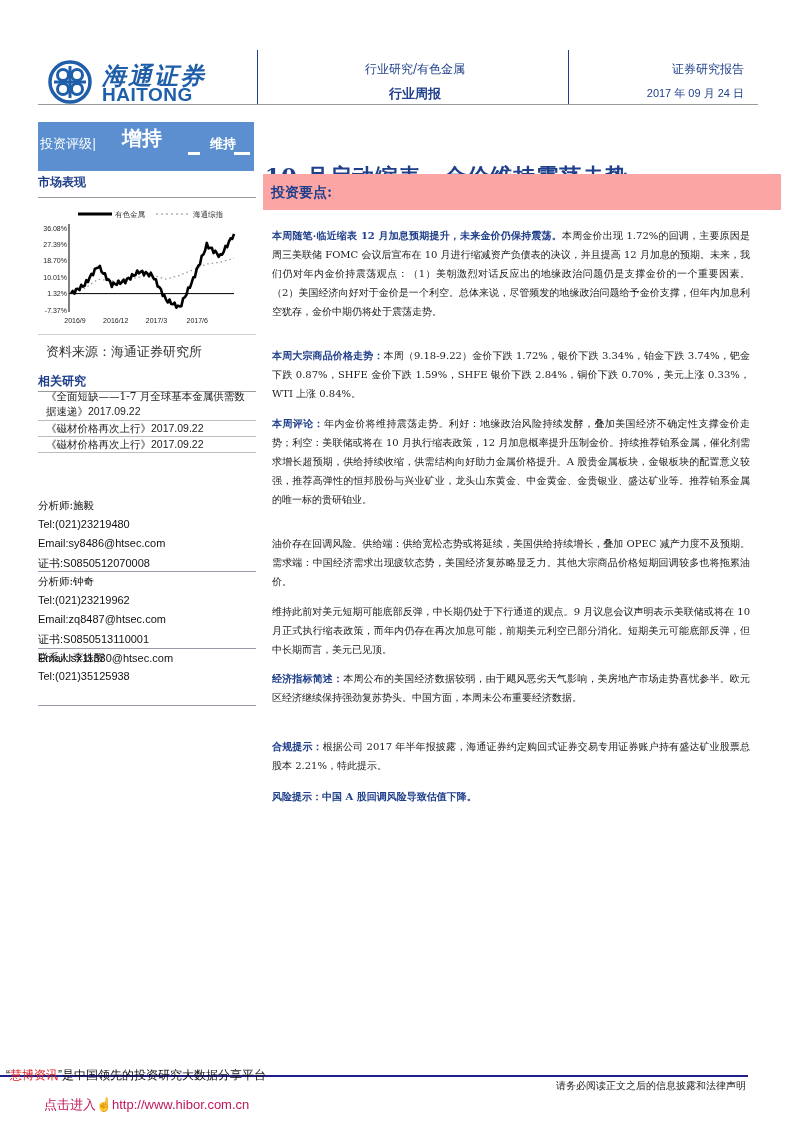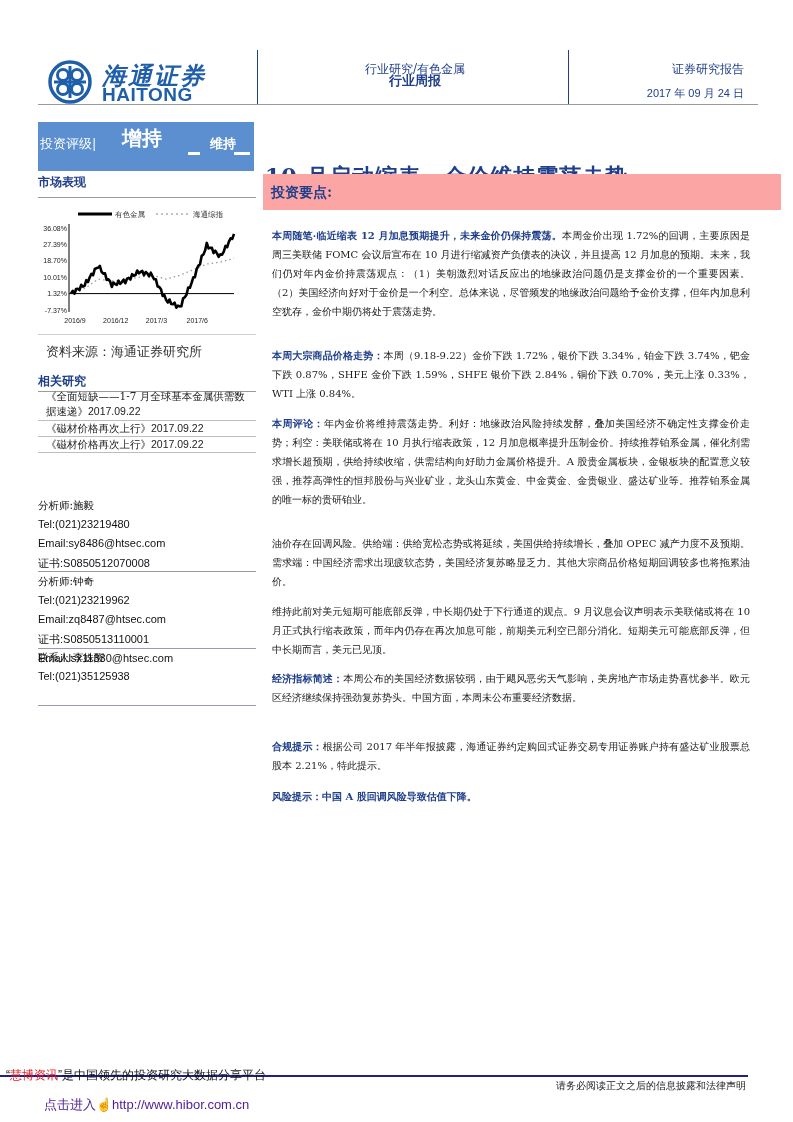--- a/index.html
+++ b/index.html
@@ -9,21 +9,21 @@
 
   
   .logo-wrap { left: 48px; top: 58px; width: 170px; height: 46px; }
   .logo-mark { position: absolute; left: 0; top: 2px; width: 44px; height: 44px; }
   .logo-cn { position: absolute; left: 54px; top: 2px; font-size: 24px; font-weight: bold; color: #1f5ea8; letter-spacing: 2px; font-style: italic; font-family: "DejaVu Serif", serif; }
   .logo-en { position: absolute; left: 54px; top: 26px; font-size: 19px; font-weight: bold; color: #1f5ea8; font-family: "Liberation Sans", sans-serif; letter-spacing: 0.5px; }
   .hdr-line { left: 38px; top: 104px; width: 720px; height: 1px; background: #9a9a9a; }
   .hdr-vline1 { left: 257px; top: 50px; width: 1px; height: 54px; background: #1f3f8a; }
   .hdr-vline2 { left: 568px; top: 50px; width: 1px; height: 54px; background: #1f3f8a; }
   .hdr-cat { left: 340px; top: 61px; width: 150px; text-align: center; font-size: 12px; color: #1f3f8a; }
-  .hdr-type { left: 340px; top: 72px; width: 150px; text-align: center; font-size: 13px; font-weight: bold; color: #1f3f8a; }
+  .hdr-type { left: 340px; top: 85px; width: 150px; text-align: center; font-size: 13px; font-weight: bold; color: #1f3f8a; }
   .hdr-right1 { left: 600px; top: 61px; width: 144px; text-align: right; font-size: 12px; color: #1f3f8a; }
   .hdr-right2 { left: 600px; top: 86px; width: 144px; text-align: right; font-size: 11px; color: #1f3f8a; font-family: "Liberation Sans", sans-serif; }
 
   
   .rating-bar { left: 38px; top: 122px; width: 216px; height: 49px; background: #5b8fd0; }
   .rating-label { position: absolute; left: 2px; top: 13px; font-size: 13px; color: #ffffff; }
   .rating-main { position: absolute; left: 84px; top: 3px; font-size: 20px; font-weight: bold; color: #ffffff; }
   .rating-prev { position: absolute; left: 172px; top: 13px; font-size: 13px; font-weight: bold; color: #ffffff; }
   .rating-notch1 { position: absolute; left: 150px; top: 30px; width: 12px; height: 3px; background: #fff; }
   .rating-notch2 { position: absolute; left: 196px; top: 30px; width: 16px; height: 3px; background: #fff; }
@@ -47,21 +47,21 @@
   .key-bar { left: 263px; top: 174px; width: 518px; height: 36px; background: #fca5a5; }
   .key-title { position: absolute; left: 8px; top: 10px; font-size: 14px; font-weight: bold; color: #1f3f8a; }
   .para { left: 272px; width: 478px; font-size: 10px; line-height: 19px; color: #1a1a1a; text-align: justify; }
   .para .lead { color: #1f3f8a; font-weight: bold; }
 
   
   .foot-line { left: 0; top: 1075px; width: 748px; height: 2px; background: #1f1f8a; }
   .foot-right { left: 440px; top: 1079px; width: 306px; text-align: right; font-size: 10px; color: #222; }
   .foot-left1 { left: 6px; top: 1067px; font-size: 12px; color: #111; font-family: "Liberation Sans", sans-serif; }
   .foot-left1 .red { color: #e02020; }
-  .foot-left2 { left: 44px; top: 1096px; font-size: 13px; color: #4c1d95; font-family: "Liberation Sans", sans-serif; }
+  .foot-left2 { left: 44px; top: 1096px; font-size: 13px; color: #be185d; font-family: "Liberation Sans", sans-serif; }
 </style>
 </head>
 <body>
 
 <div class="abs logo-wrap">
   <svg class="logo-mark" viewBox="0 0 44 44">
     <circle cx="22" cy="22" r="20" fill="none" stroke="#1f5ea8" stroke-width="3.5"></circle>
     <circle cx="15" cy="15" r="5.5" fill="none" stroke="#1f5ea8" stroke-width="3"></circle>
     <circle cx="29" cy="15" r="5.5" fill="none" stroke="#1f5ea8" stroke-width="3"></circle>
     <circle cx="15" cy="29" r="5.5" fill="none" stroke="#1f5ea8" stroke-width="3"></circle>

